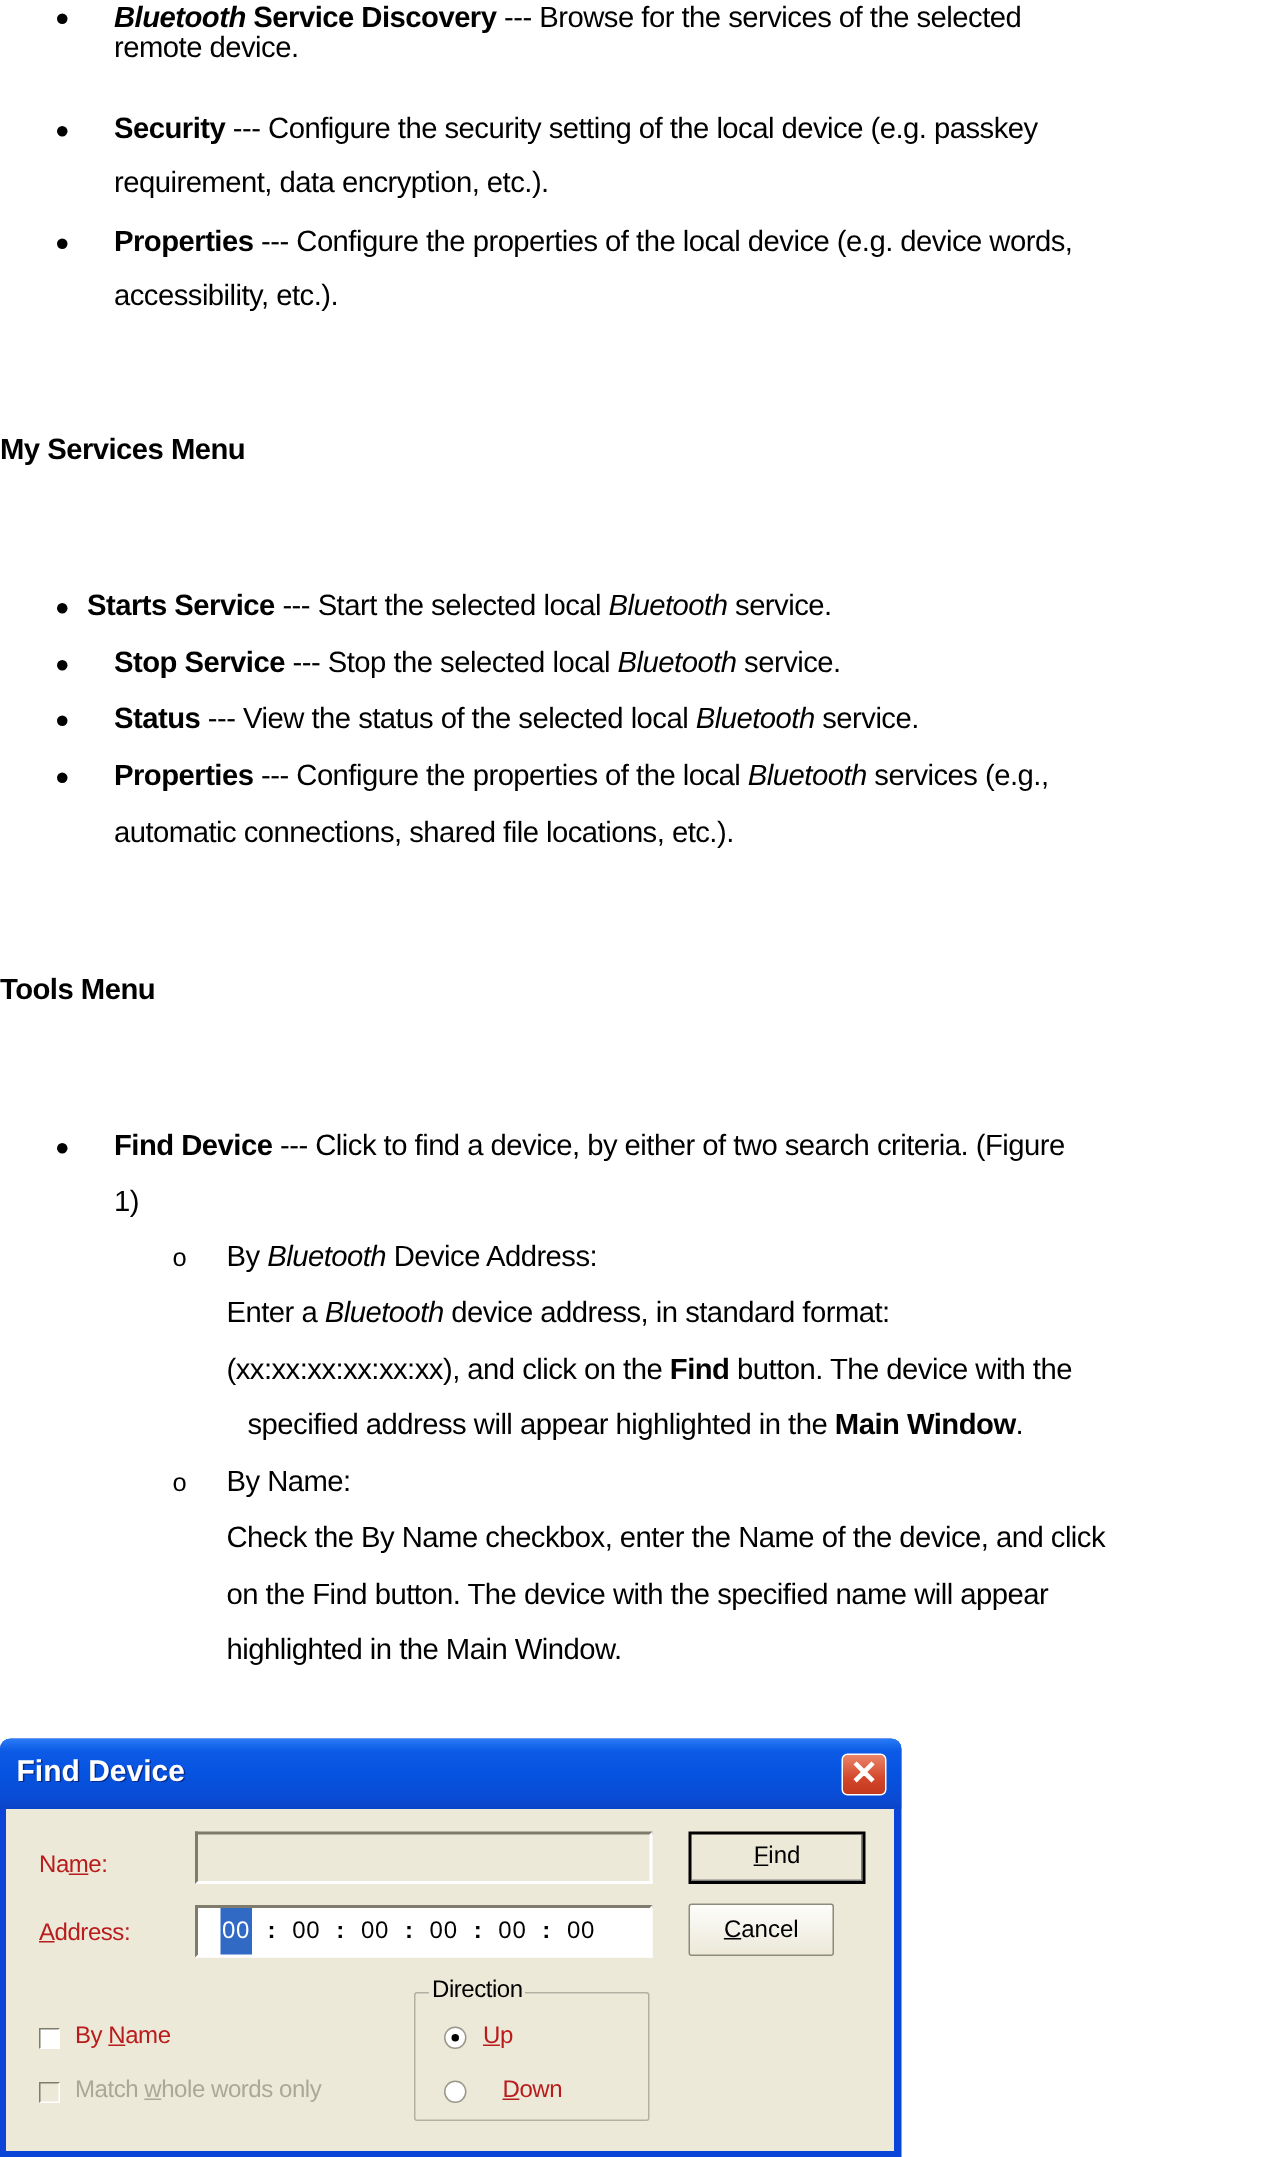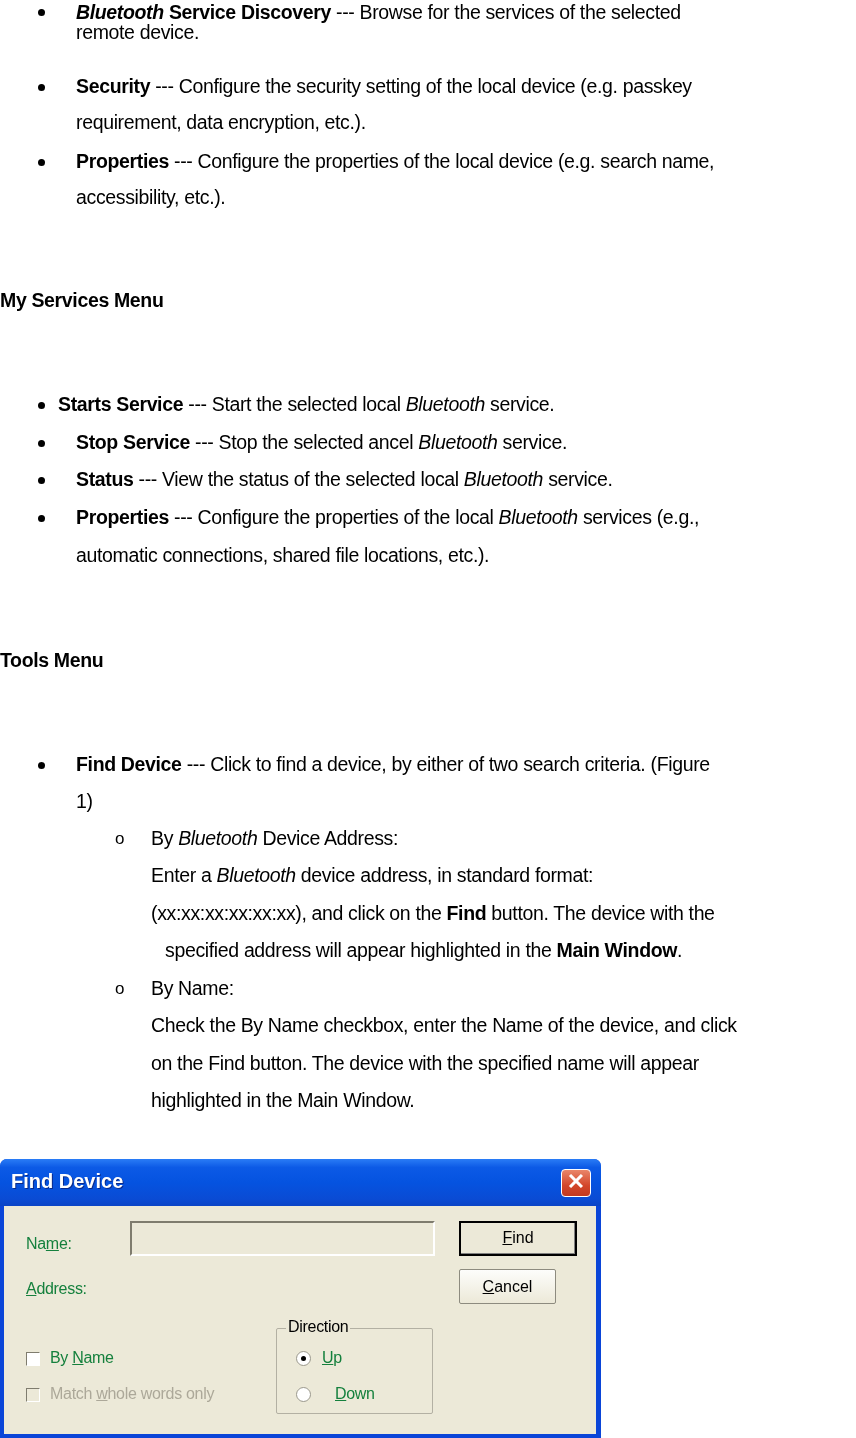--- a/index.html
+++ b/index.html
@@ -17,21 +17,21 @@
   .dlg { position: absolute; left: 0; top: 1159px; width: 601px; height: 279px;
          background: #0a45d8; border-radius: 7px 7px 0 0; overflow: hidden; }
   .titlebar { position: absolute; left: 0; top: 0; width: 601px; height: 47px;
               background: linear-gradient(#2a7cf6 0%, #0c5ae6 18%, #0553e0 50%, #0a4bd4 85%, #0a44c6 100%); }
   .title { position: absolute; left: 11px; top: 11px; color: #fff; font-weight: bold; font-size: 20px;
            text-shadow: 1px 1px 0 #0a2a8a; letter-spacing: 0; }
   .closebtn { position: absolute; left: 561px; top: 10px; width: 30px; height: 28px; border-radius: 4px;
               background: linear-gradient(#e9866a, #d3462a 60%, #c2391f); border: 1px solid #fff;
               box-sizing: border-box; color: #fff; font-size: 22px; line-height: 24px; text-align: center; font-weight: bold; }
   .body { position: absolute; left: 4px; top: 47px; width: 592px; height: 228px; background: #ECE9D8; }
-  .lbl { position: absolute; font-size: 16px; letter-spacing: -0.3px; color: #15803d; }
+  .lbl { position: absolute; font-size: 16px; letter-spacing: -0.3px; color: #b91c1c; }
   .u { text-decoration: underline; }
   .field { position: absolute; box-sizing: border-box; border: 2px solid; border-color: #7f7c6e #fff #fff #7f7c6e; }
   .namefield { left: 126px; top: 15px; width: 305px; height: 35px; background: #ECE9D8; }
   .addrfield { left: 126px; top: 64px; width: 305px; height: 35px; background: #fff;
                font-size: 16px; line-height: 31px; padding-left: 15px; letter-spacing: 0.5px; }
   .addrfield .sel { background: #316AC5; color: #fff; padding: 0 1px; }
   .addrfield .seg { display: inline-block; }
   .addrfield .sep { display: inline-block; width: 27px; text-align: center; font-weight: bold; }
   .btn { position: absolute; box-sizing: border-box; background: #f2f0e4; border: 1px solid #003c74;
          border-radius: 3px; font-size: 16px; text-align: center; line-height: 30px; }
@@ -62,34 +62,34 @@
   <div class="line" style="left:76px;top:20px;">remote device.</div>
 
   <span class="bullet" style="left:38px;top:84px;"></span>
   <div class="line" style="left:76px;top:74px;">
     <b>Security</b><span> --- Configure the security setting of the local device (e.g. passkey</span>
   </div>
   <div class="line" style="left:76px;top:110px;">requirement, data encryption, etc.).</div>
 
   <span class="bullet" style="left:38px;top:159px;"></span>
   <div class="line" style="left:76px;top:149px;">
-    <b>Properties</b><span> --- Configure the properties of the local device (e.g. search name,</span>
+    <b>Properties</b><span> --- Configure the properties of the local device (e.g. device words,</span>
   </div>
   <div class="line" style="left:76px;top:185px;">accessibility, etc.).</div>
 
   <div class="line heading" style="left:0px;top:288px;">My Services Menu</div>
 
   <span class="bullet" style="left:38px;top:402px;"></span>
   <div class="line" style="left:58px;top:392px;">
     <b>Starts Service</b><span> --- Start the selected local </span><i>Bluetooth</i><span> service.</span>
   </div>
 
   <span class="bullet" style="left:38px;top:440px;"></span>
   <div class="line" style="left:76px;top:430px;">
-    <b>Stop Service</b><span> --- Stop the selected ancel </span><i>Bluetooth</i><span> service.</span>
+    <b>Stop Service</b><span> --- Stop the selected local </span><i>Bluetooth</i><span> service.</span>
   </div>
 
   <span class="bullet" style="left:38px;top:477px;"></span>
   <div class="line" style="left:76px;top:467px;">
     <b>Status</b><span> --- View the status of the selected local </span><i>Bluetooth</i><span> service.</span>
   </div>
 
   <span class="bullet" style="left:38px;top:515px;"></span>
   <div class="line" style="left:76px;top:505px;">
     <b>Properties</b><span> --- Configure the properties of the local </span><i>Bluetooth</i><span> services (e.g.,</span>
@@ -130,20 +130,23 @@
     <span class="title">Find Device</span>
     <div class="closebtn">
       <span>✕</span>
     </div>
   </div>
   <div class="body">
     <span class="lbl" style="left:22px;top:29px;"><span>Na</span><span class="u">m</span><span>e:</span></span>
     <div class="field namefield"></div>
 
     <span class="lbl" style="left:22px;top:74px;"><span class="u">A</span><span>ddress:</span></span>
+    <div class="field addrfield">
+      <span class="seg sel">00</span><span class="sep">:</span><span class="seg">00</span><span class="sep">:</span><span class="seg">00</span><span class="sep">:</span><span class="seg">00</span><span class="sep">:</span><span class="seg">00</span><span class="sep">:</span><span class="seg">00</span>
+    </div>
 
     <div class="btn btn-find"><span class="u">F</span><span>ind</span></div>
     <div class="btn btn-cancel"><span class="u">C</span><span>ancel</span></div>
 
     <div class="chk" style="left:22px;top:146px;"></div>
     <span class="lbl" style="left:46px;top:143px;"><span>By </span><span class="u">N</span><span>ame</span></span>
 
     <div class="chk dis" style="left:22px;top:182px;"></div>
     <span class="lbl disabled" style="left:46px;top:179px;"><span>Match </span><span class="u">w</span><span>hole words only</span></span>
 

